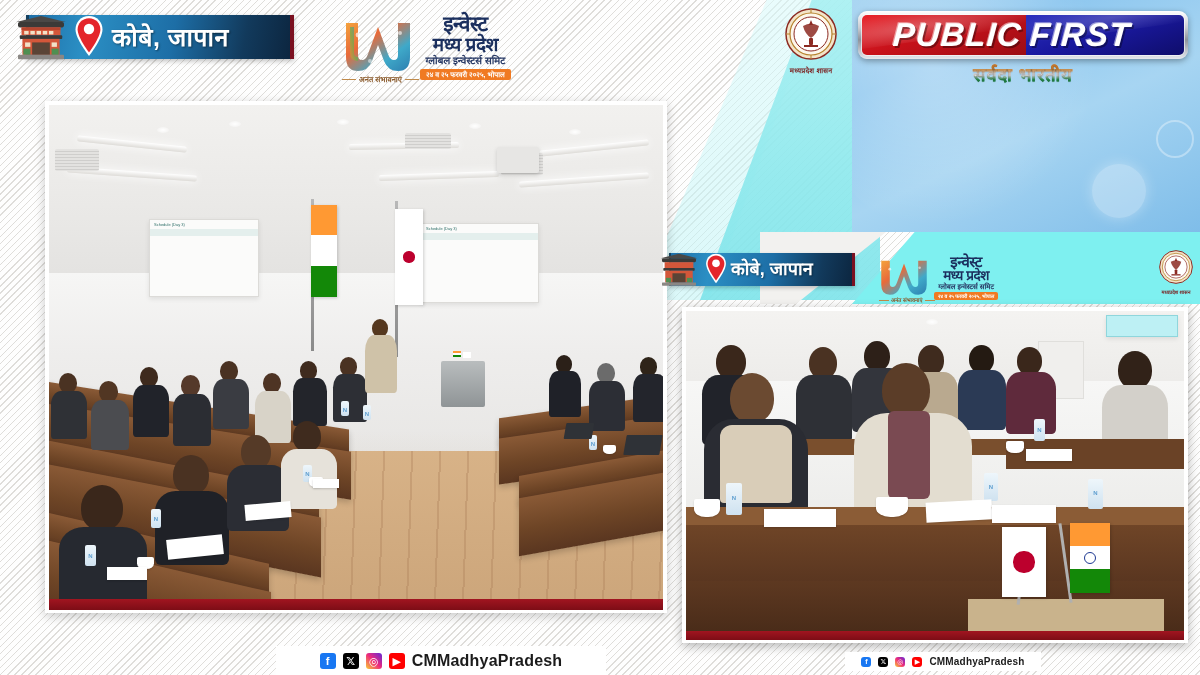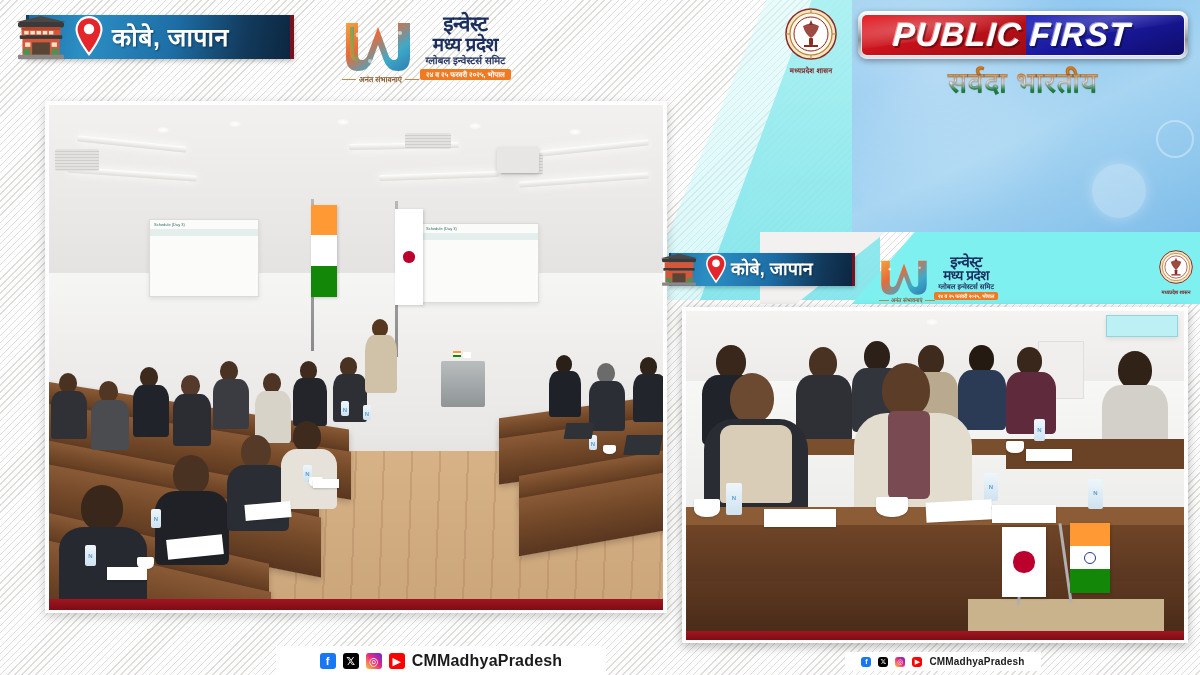--- a/index.html
+++ b/index.html
@@ -189,21 +189,21 @@
   .pf-word {
     position: relative; z-index: 2;
     color: #fff; font-weight: 700; font-style: italic;
     font-size: 33px; letter-spacing: 1px;
     font-family: "Liberation Sans", "DejaVu Sans", sans-serif;
     text-shadow: 2px 2px 0 rgba(0,0,0,.35), -1px -1px 0 rgba(255,255,255,.5);
     transform: skewX(-4deg);
   }
   .pf-tagline {
     position: absolute; top: 62px; left: 858px; width: 330px;
-    text-align: center; font-size: 28px; font-weight: 700;
+    text-align: center; font-size: 18px; font-weight: 700;
     letter-spacing: 1px;
     background: linear-gradient(180deg,#ff8a1f 0%,#ff9a2e 30%,#ffffff 48%,#ffffff 56%,#14a44a 74%,#0c8a3c 100%);
     -webkit-background-clip: text; background-clip: text; color: transparent;
     -webkit-text-stroke: 0.4px rgba(70,70,70,.35);
     text-shadow: 0 1px 1px rgba(0,0,0,.12);
   }
 
   
   .banner2 { position: absolute; top: 246px; left: 655px; width: 545px; height: 62px; }
   .kobe-banner-2 {

